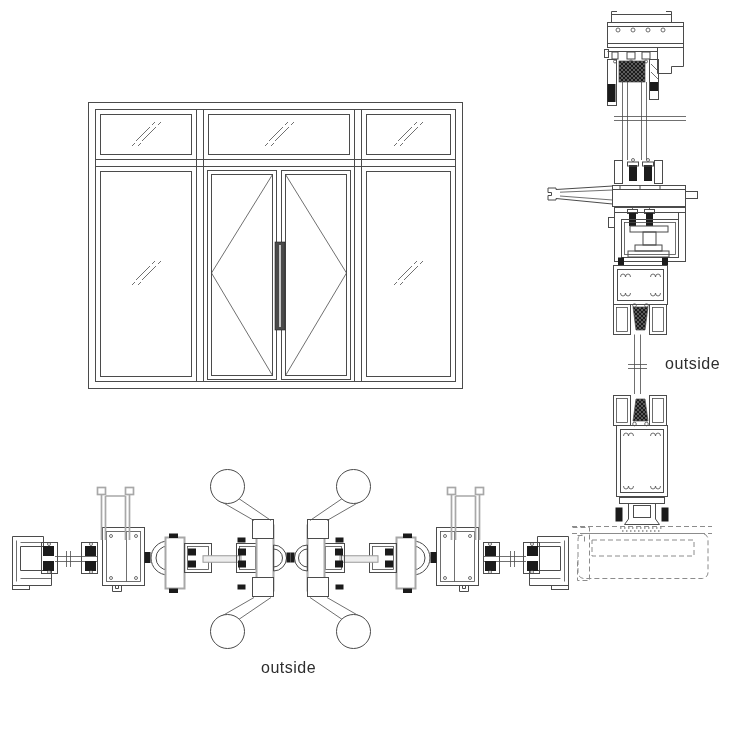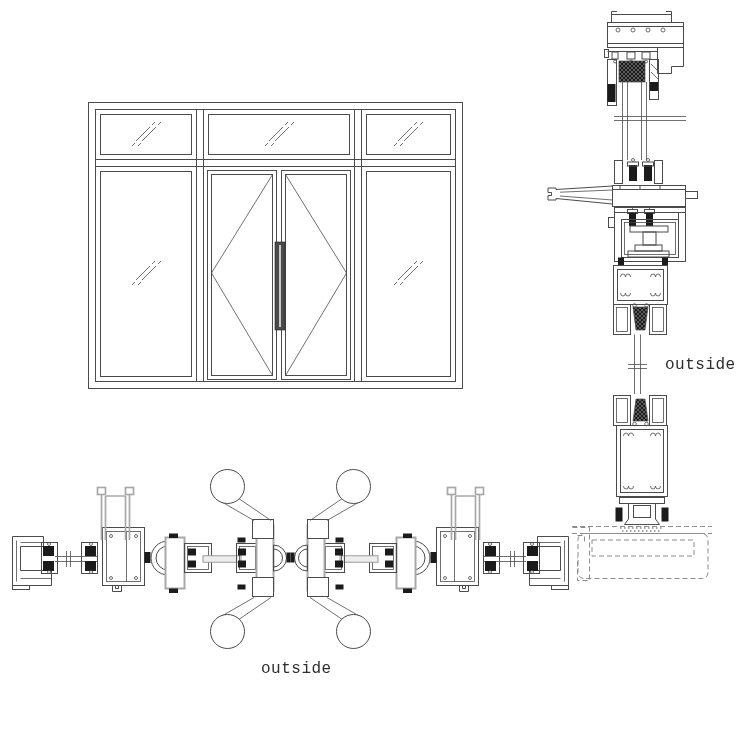--- a/index.html
+++ b/index.html
@@ -1,17 +1,17 @@
 <!DOCTYPE html>
 <html style="--background: #ffffff; --line: #4b4b4b; --line_light: #a8a8a8; --black_fill: #1b1b1b; --dashed_line: #8c8c8c; --handle_fill: #4a4a4a;"><head>
 <meta charset="utf-8">
 <style>
   html,body{margin:0;padding:0;background:var(--background,#fff);}
   .stage{position:relative;width:750px;height:744px;background:var(--background,#fff);
-         font-family:Liberation Mono, monospace;}
+         font-family:Liberation Sans, sans-serif;}
   svg{display:block}
   .ln   {stroke:var(--line,#4b4b4b);fill:none;stroke-width:1;stroke-linecap:butt}
   .lnf  {stroke:var(--line,#4b4b4b);fill:#fff;stroke-width:1}
   .thin {stroke:var(--line,#4b4b4b);fill:none;stroke-width:.8}
   .gray {stroke:var(--line_light,#a8a8a8);fill:none;stroke-width:1.7}
   .grayf{stroke:var(--line_light,#a8a8a8);fill:#fff;stroke-width:2}
   .blk  {fill:var(--black_fill,#1b1b1b);stroke:none}
   .xw   {fill:url(#xh);stroke:var(--line,#4b4b4b);stroke-width:.7}
   .dsh  {stroke:var(--dashed_line,#8c8c8c);fill:none;stroke-width:1;stroke-dasharray:5 3}
   .dot  {stroke:var(--line,#4b4b4b);fill:none;stroke-width:1;stroke-dasharray:1.5 2.5}

